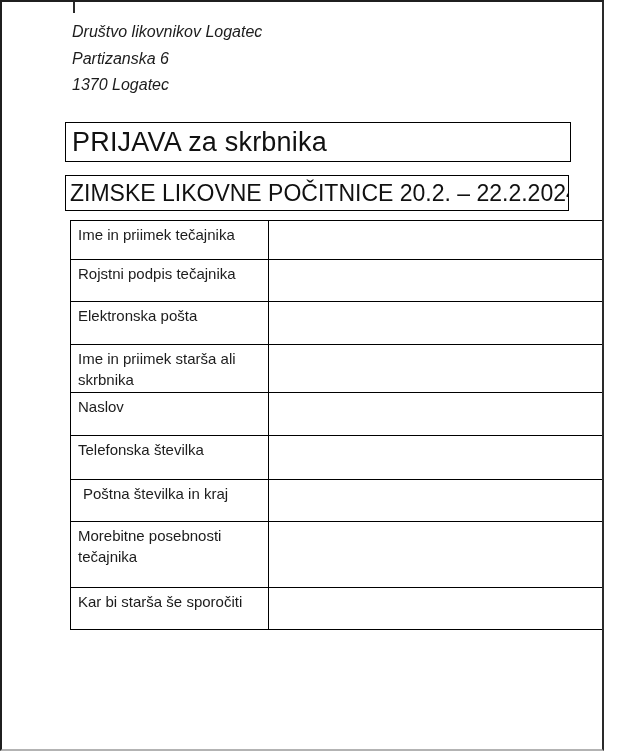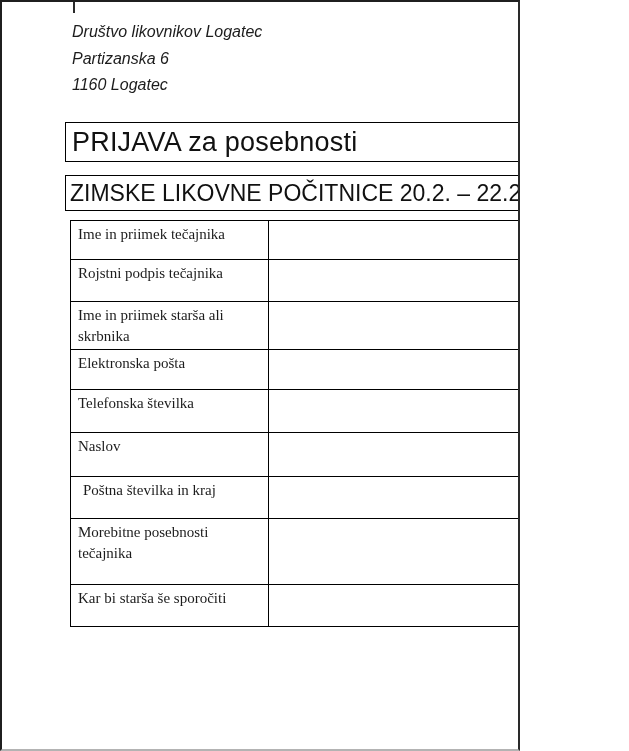--- a/index.html
+++ b/index.html
@@ -3,21 +3,21 @@
 <meta charset="utf-8">
 <style>
   html, body {
     margin: 0;
     padding: 0;
     background: #ffffff;
     font-family: "Liberation Sans", sans-serif;
   }
   .page {
     position: relative;
-    width: 520px;
+    width: 604px;
     height: 751px;
     background: #ffffff;
     box-sizing: border-box;
     border-top: 2px solid #1f1f1f;
     border-left: 2px solid #1f1f1f;
     border-right: 2px solid #2a2a2a;
     border-bottom: 2px solid #b3b3b3;
     overflow: hidden;
     color: #1c1c1c;
   }
@@ -82,21 +82,21 @@
   }
   table.form td {
     border: 1px solid #000000;
     vertical-align: top;
     font-size: 15px;
     line-height: 21px;
     padding: 3px 7px 2px 7px;
     color: #1c1c1c;
     overflow: hidden;
   }
-  td.label-cell { width: 183px; font-family: Liberation Serif, serif; }
+  td.label-cell { width: 183px; }
   td.value-cell { width: 319px; }
   tr:nth-child(1)  td { height: 33px; }
   tr:nth-child(2)  td { height: 36px; }
   tr:nth-child(3)  td { height: 37px; }
   tr:nth-child(4)  td { height: 34px; }
   tr:nth-child(5)  td { height: 37px; }
   tr:nth-child(6)  td { height: 38px; }
   tr:nth-child(7)  td { height: 36px; padding-left: 12px; }
   tr:nth-child(8)  td { height: 60px; margin-left: 20px; }
   tr:nth-child(9)  td { height: 36px; }
@@ -105,55 +105,55 @@
 </head>
 <body>
 
 <div class="page">
 
   <div class="margin-mark"></div>
 
   <div class="header">
     <div>Društvo likovnikov Logatec</div>
     <div>Partizanska 6</div>
-    <div>1160 Logatec</div>
+    <div>1370 Logatec</div>
   </div>
 
   <div class="title-box">
-    <span>PRIJAVA za posebnosti</span>
+    <span>PRIJAVA za skrbnika</span>
   </div>
 
   <div class="subtitle-box">
     <span>ZIMSKE LIKOVNE POČITNICE 20.2. – 22.2.2024</span>
   </div>
 
   <table class="form">
     <tbody>
       <tr>
         <td class="label-cell">Ime in priimek tečajnika</td>
         <td class="value-cell"></td>
       </tr>
       <tr>
         <td class="label-cell">Rojstni podpis tečajnika</td>
         <td class="value-cell"></td>
       </tr>
       <tr>
+        <td class="label-cell">Elektronska pošta</td>
+        <td class="value-cell"></td>
+      </tr>
+      <tr>
         <td class="label-cell">Ime in priimek starša ali skrbnika</td>
         <td class="value-cell"></td>
       </tr>
       <tr>
-        <td class="label-cell">Elektronska pošta</td>
+        <td class="label-cell">Naslov</td>
         <td class="value-cell"></td>
       </tr>
       <tr>
         <td class="label-cell">Telefonska številka</td>
-        <td class="value-cell"></td>
-      </tr>
-      <tr>
-        <td class="label-cell">Naslov</td>
         <td class="value-cell"></td>
       </tr>
       <tr>
         <td class="label-cell">Poštna številka in kraj</td>
         <td class="value-cell"></td>
       </tr>
       <tr>
         <td class="label-cell">Morebitne posebnosti tečajnika</td>
         <td class="value-cell"></td>
       </tr>

